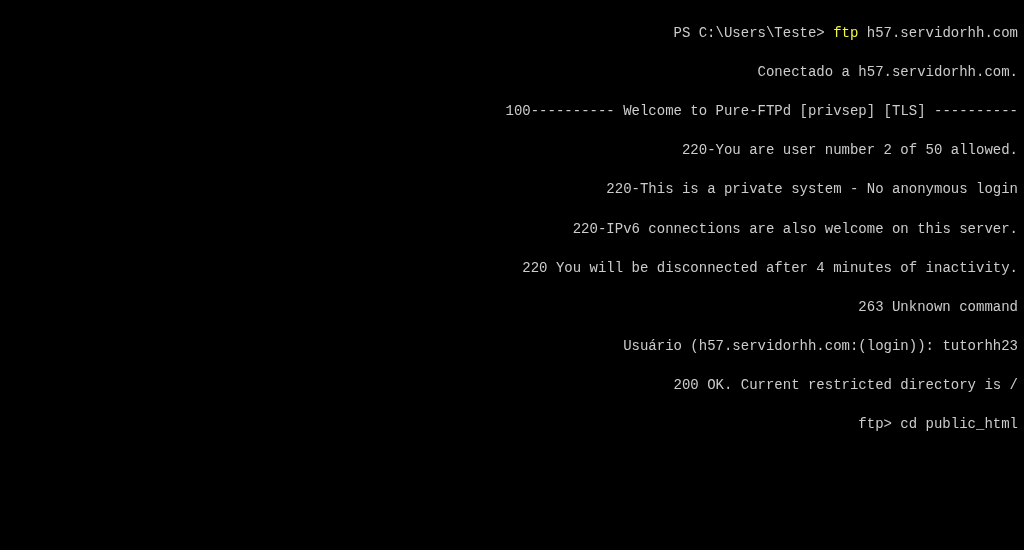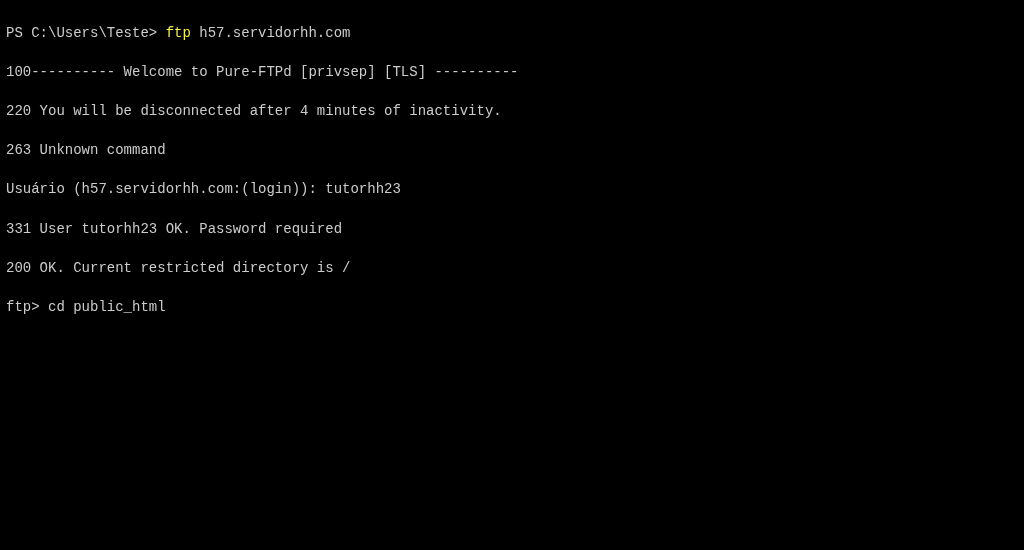--- a/index.html
+++ b/index.html
@@ -16,41 +16,45 @@
       padding: 4px 6px;
       width: 1024px;
       height: 550px;
       overflow: hidden;
     }
     .terminal {
       white-space: pre;
     }
     .line {
       display: block;
+      text-align: right;
     }
     .prompt-ps {
       color: #cccccc;
     }
     .cmd-yellow {
       color: #f5f543;
     }
     .cmd-white {
       color: #cccccc;
     }
   </style>
 </head>
 <body>
 
 <div class="terminal">
 <span class="line"><span class="prompt-ps">PS C:\Users\Teste&gt; </span><span class="cmd-yellow">ftp </span><span class="cmd-white">h57.servidorhh.com</span></span>
+<span class="line">Conectado a h57.servidorhh.com.</span>
 <span class="line">100---------- Welcome to Pure-FTPd [privsep] [TLS] ----------</span>
+<span class="line">220-You are user number 2 of 50 allowed.</span>
+<span class="line">220-This is a private system - No anonymous login</span>
+<span class="line">220-IPv6 connections are also welcome on this server.</span>
 <span class="line">220 You will be disconnected after 4 minutes of inactivity.</span>
 <span class="line">263 Unknown command</span>
 <span class="line">Usuário (h57.servidorhh.com:(login)): tutorhh23</span>
-<span class="line">331 User tutorhh23 OK. Password required</span>
 <span class="line">200 OK. Current restricted directory is /</span>
 <span class="line">ftp&gt; cd public_html</span>
 
 
 
 
 
 
 
 

